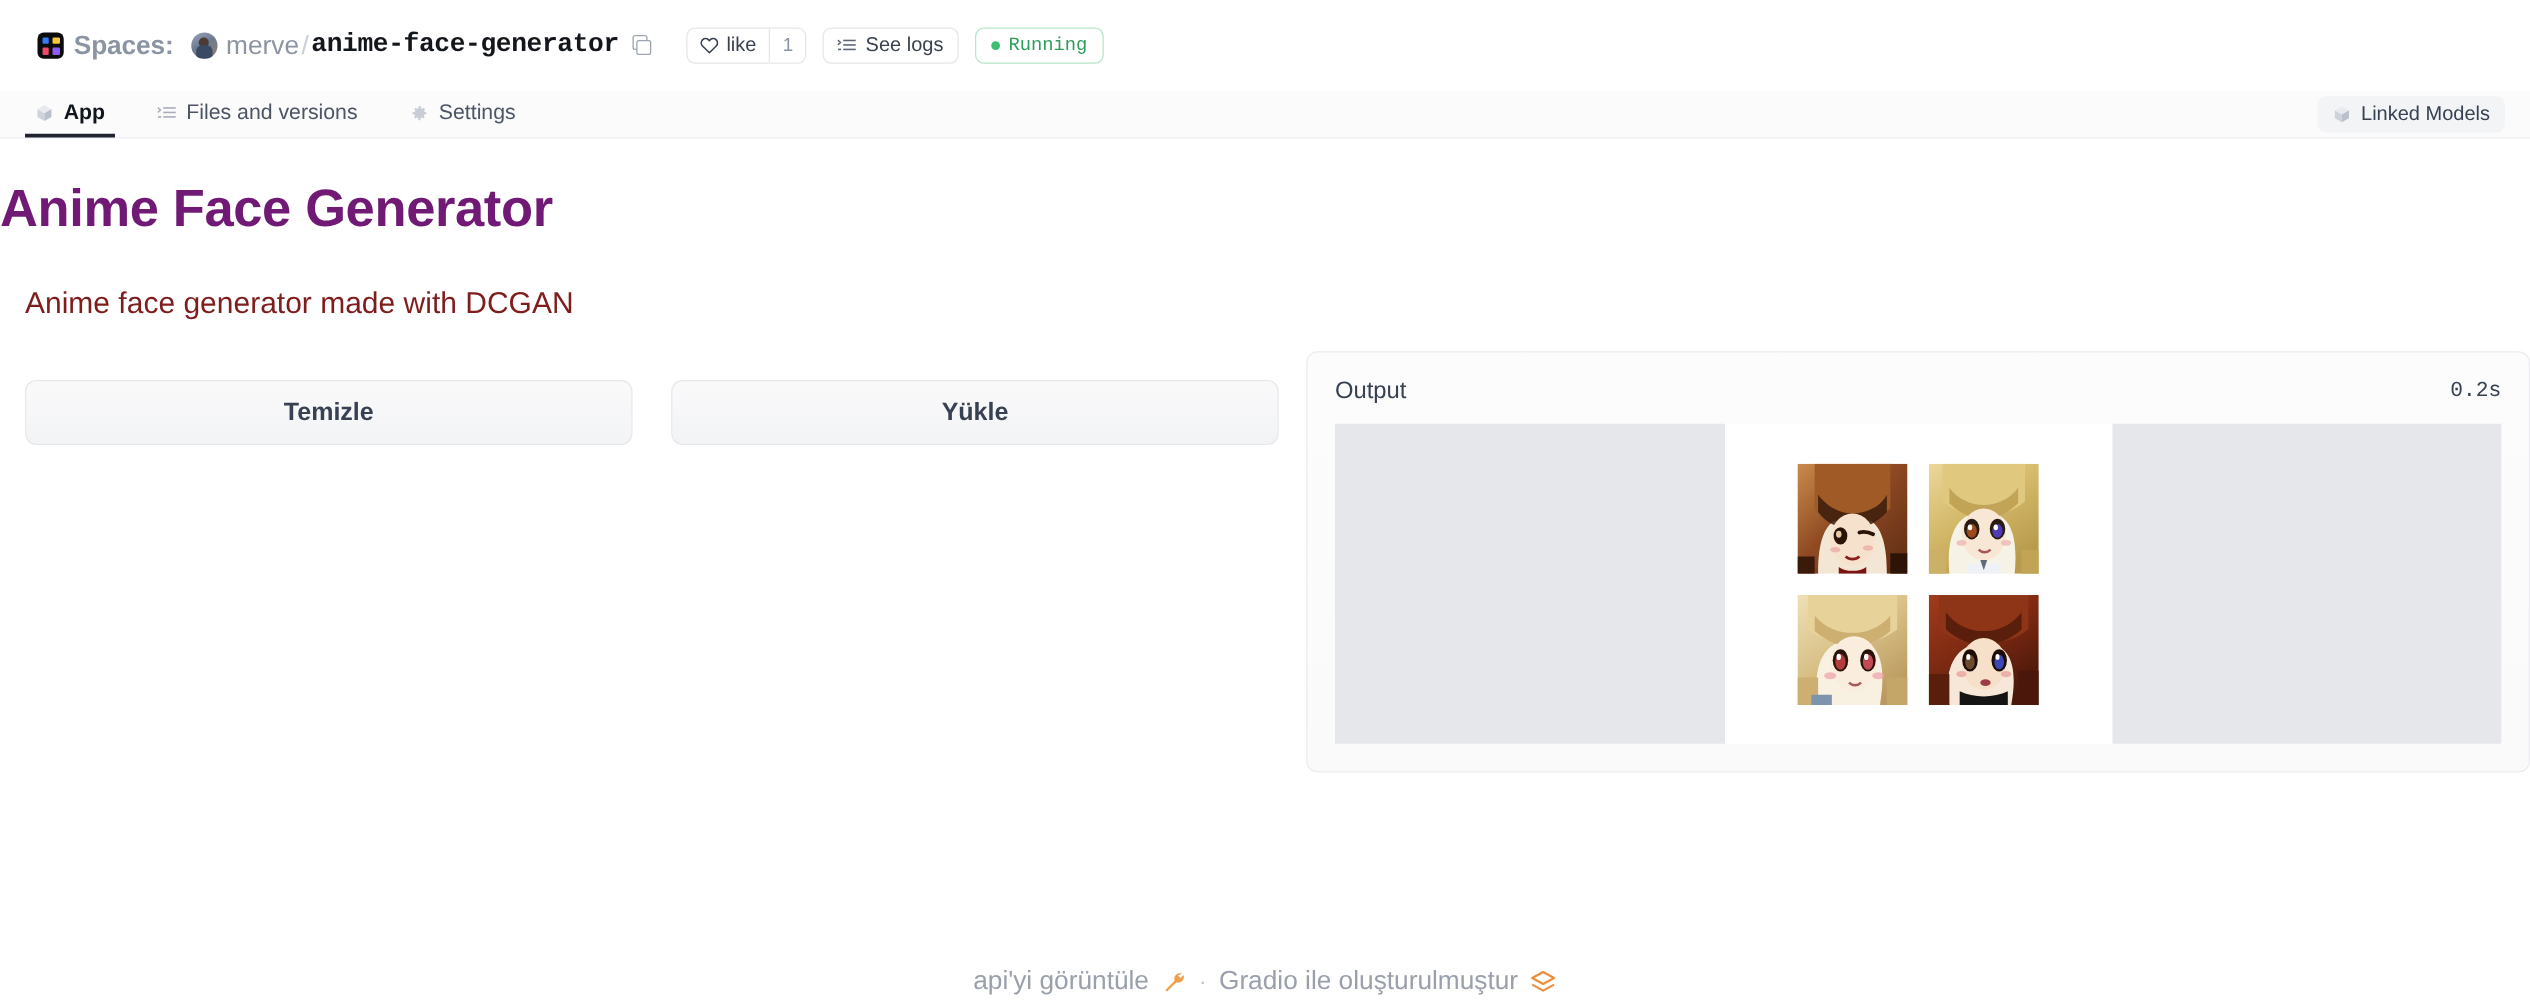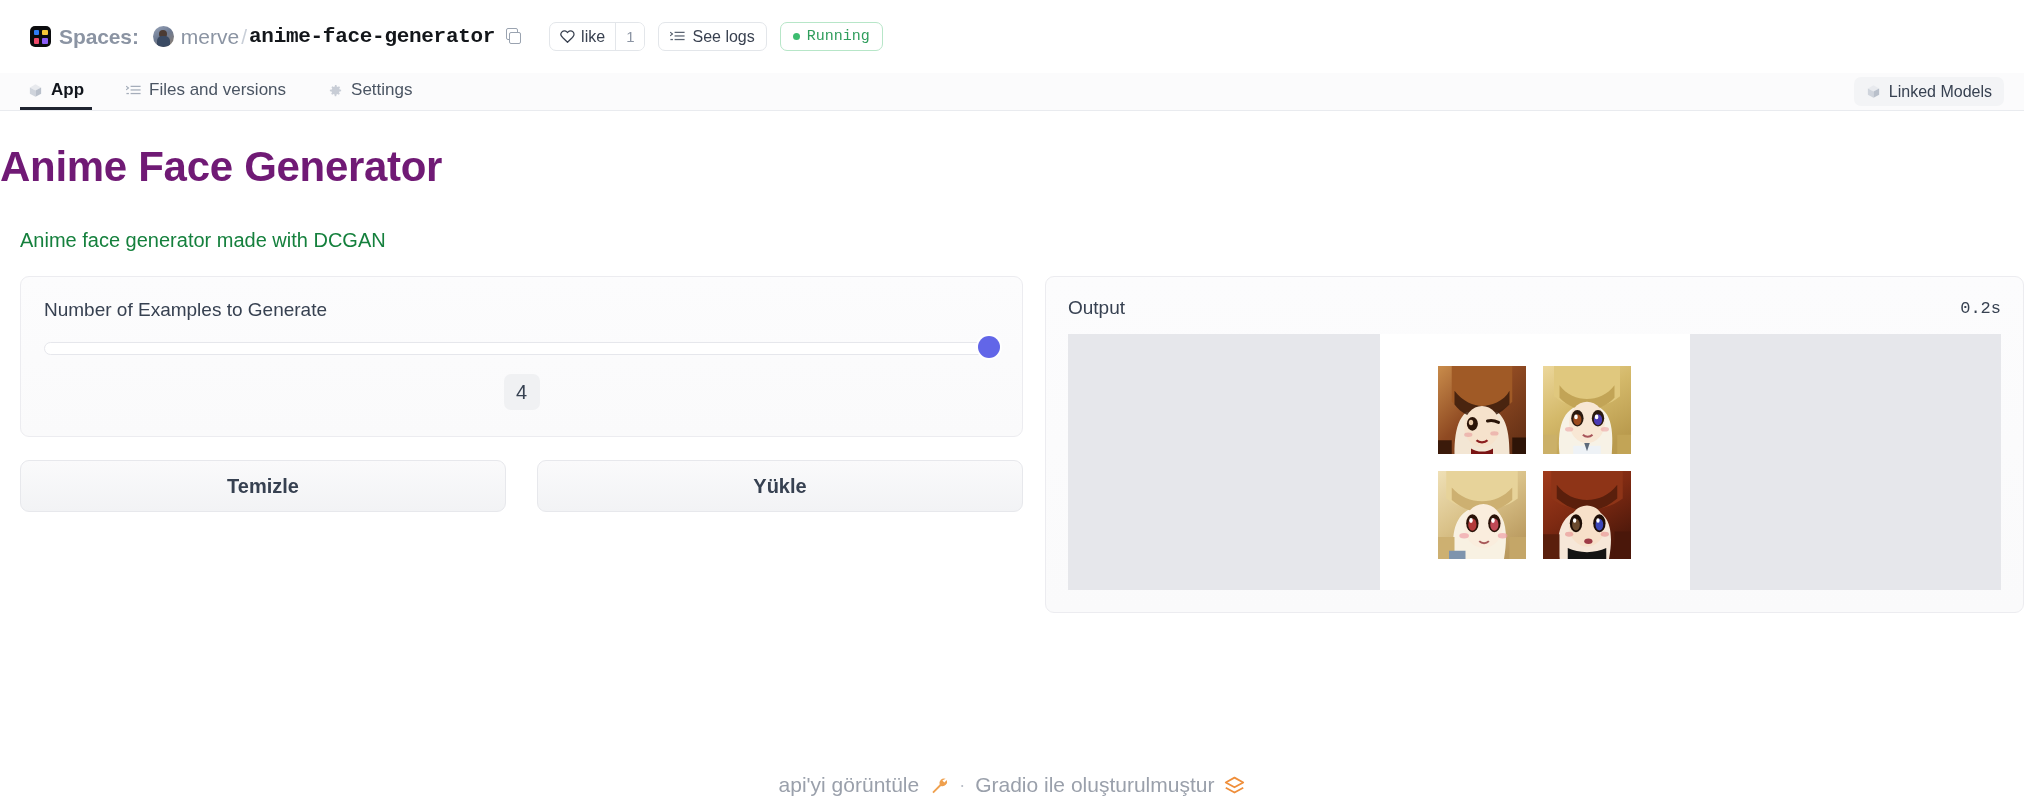--- a/index.html
+++ b/index.html
@@ -115,21 +115,21 @@
   .app {
     position:absolute; top:111px; left:0; width:2024px; height:693px;
     background:#ffffff;
   }
   .gr-title {
     text-align:left; margin-top:32px;
     font-size:42px; font-weight:700; color:#701a75; letter-spacing:-0.3px;
   }
   .gr-desc {
     margin: 38px 0 0 20px;
-    font-size:20px; color:#15803d;
+    font-size:24px; color:#7f1d1d;
   }
 
   .row {
     display:flex; gap:22px; margin: 24px 20px 0 20px;
   }
   .col-left { width: 1003px; flex:0 0 auto; }
   .col-right { width: 979px; flex:0 0 auto; }
 
   .panel {
     background: linear-gradient(#fcfcfd, #fafafb);
@@ -298,28 +298,20 @@
 
 <div class="app">
 
   <div class="gr-title">Anime Face Generator</div>
   <div class="gr-desc">Anime face generator made with DCGAN</div>
 
   <div class="row">
 
     <div class="col-left">
 
-      <div class="panel slider-panel">
-        <div class="slider-label">Number of Examples to Generate</div>
-        <div class="slider-track-wrap">
-          <div class="slider-track"></div>
-          <div class="slider-thumb"></div>
-        </div>
-        <div class="slider-value">4</div>
-      </div>
 
       <div class="btn-row">
         <div class="gr-btn">Temizle</div>
         <div class="gr-btn">Yükle</div>
       </div>
 
     </div>
 
     <div class="col-right">
       <div class="panel output-panel">

